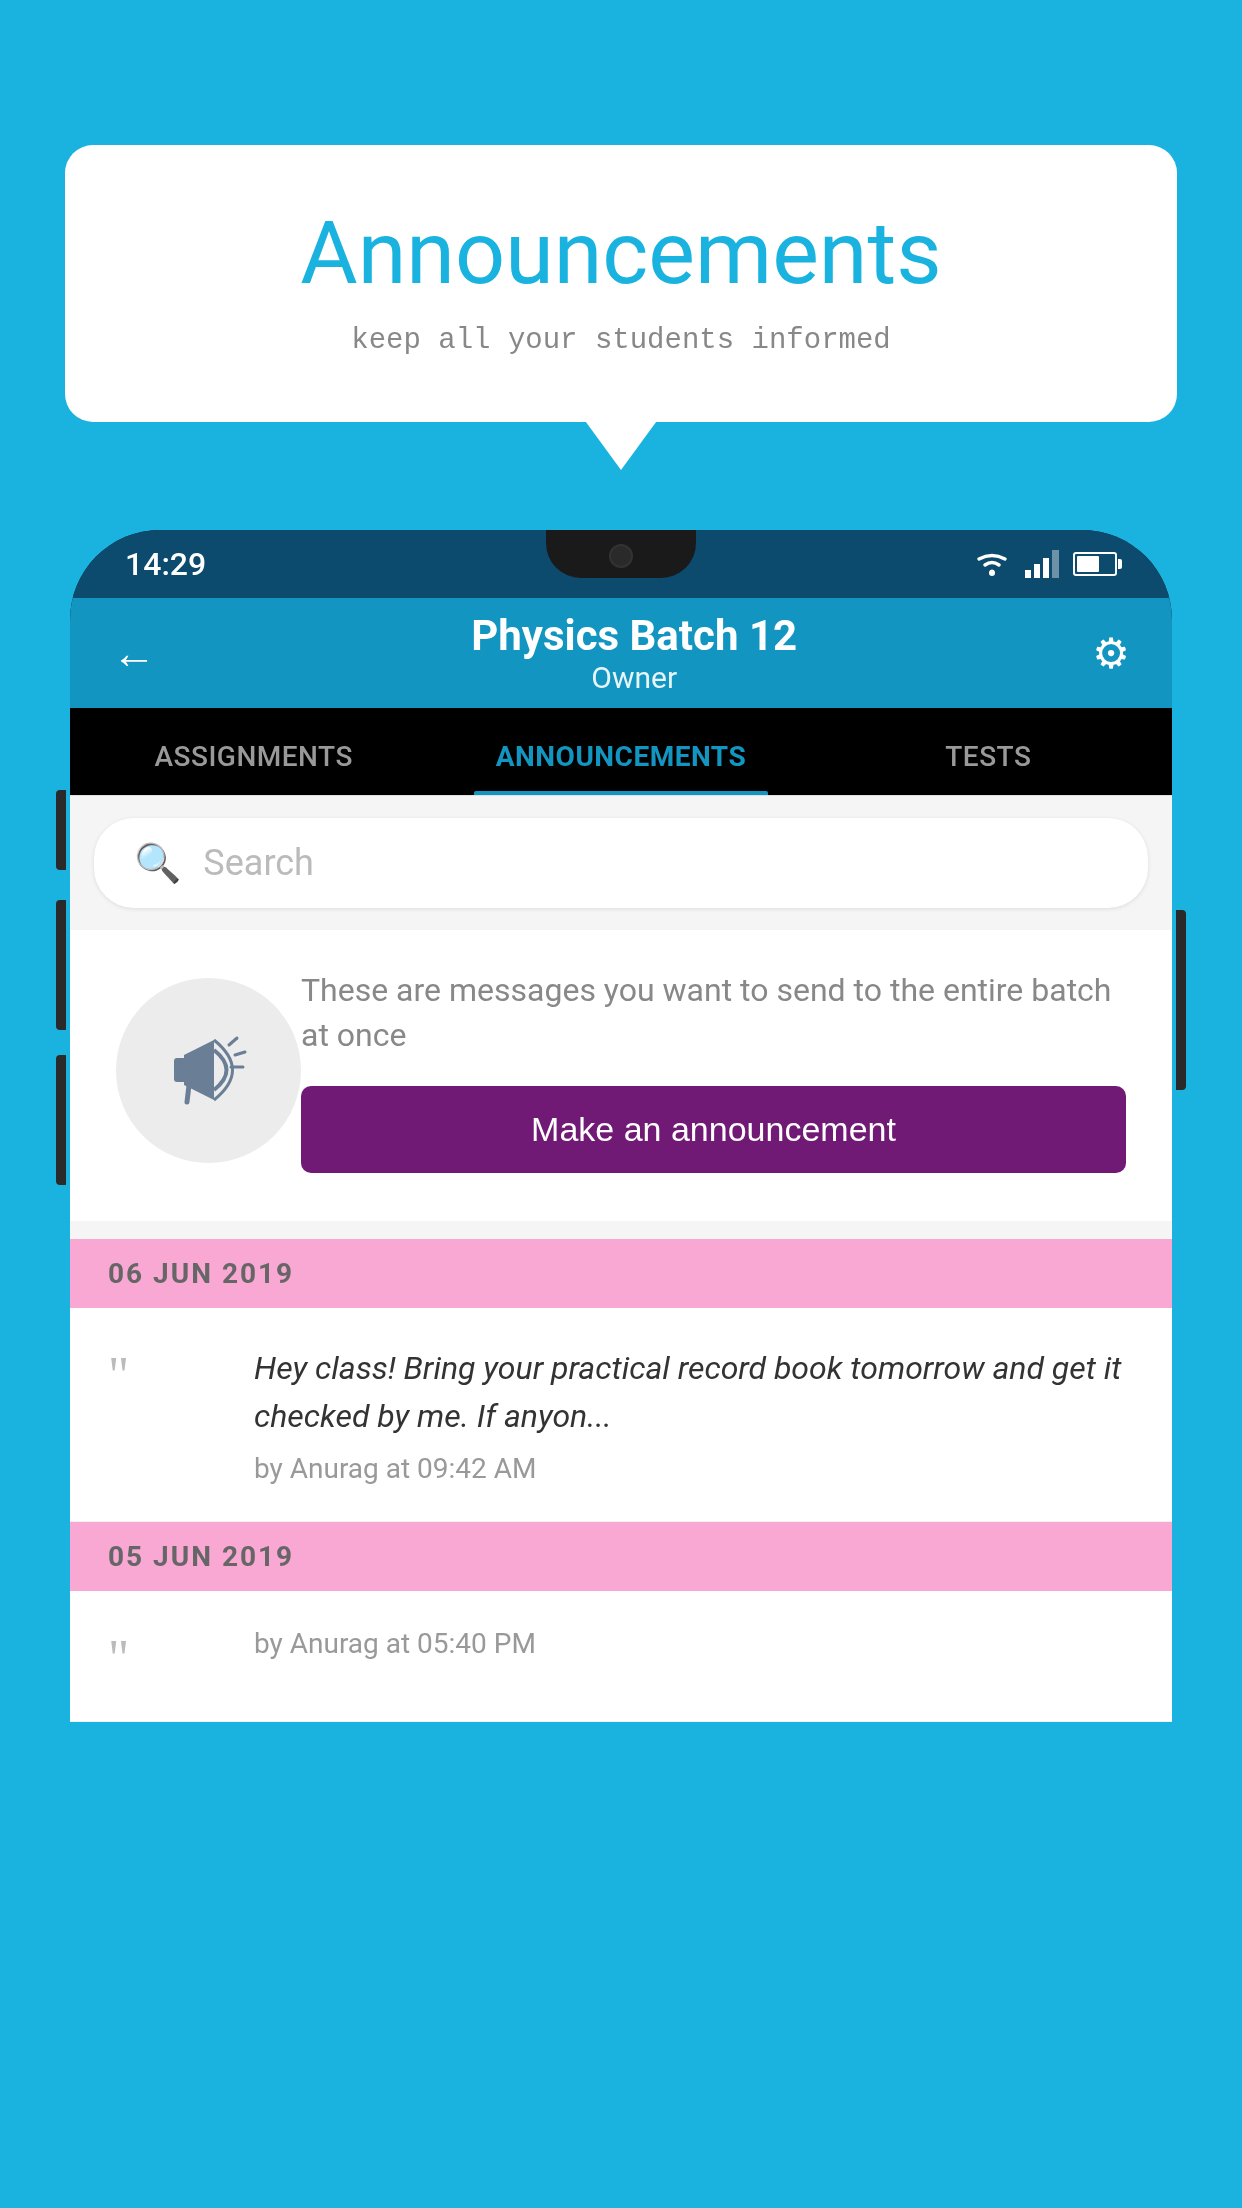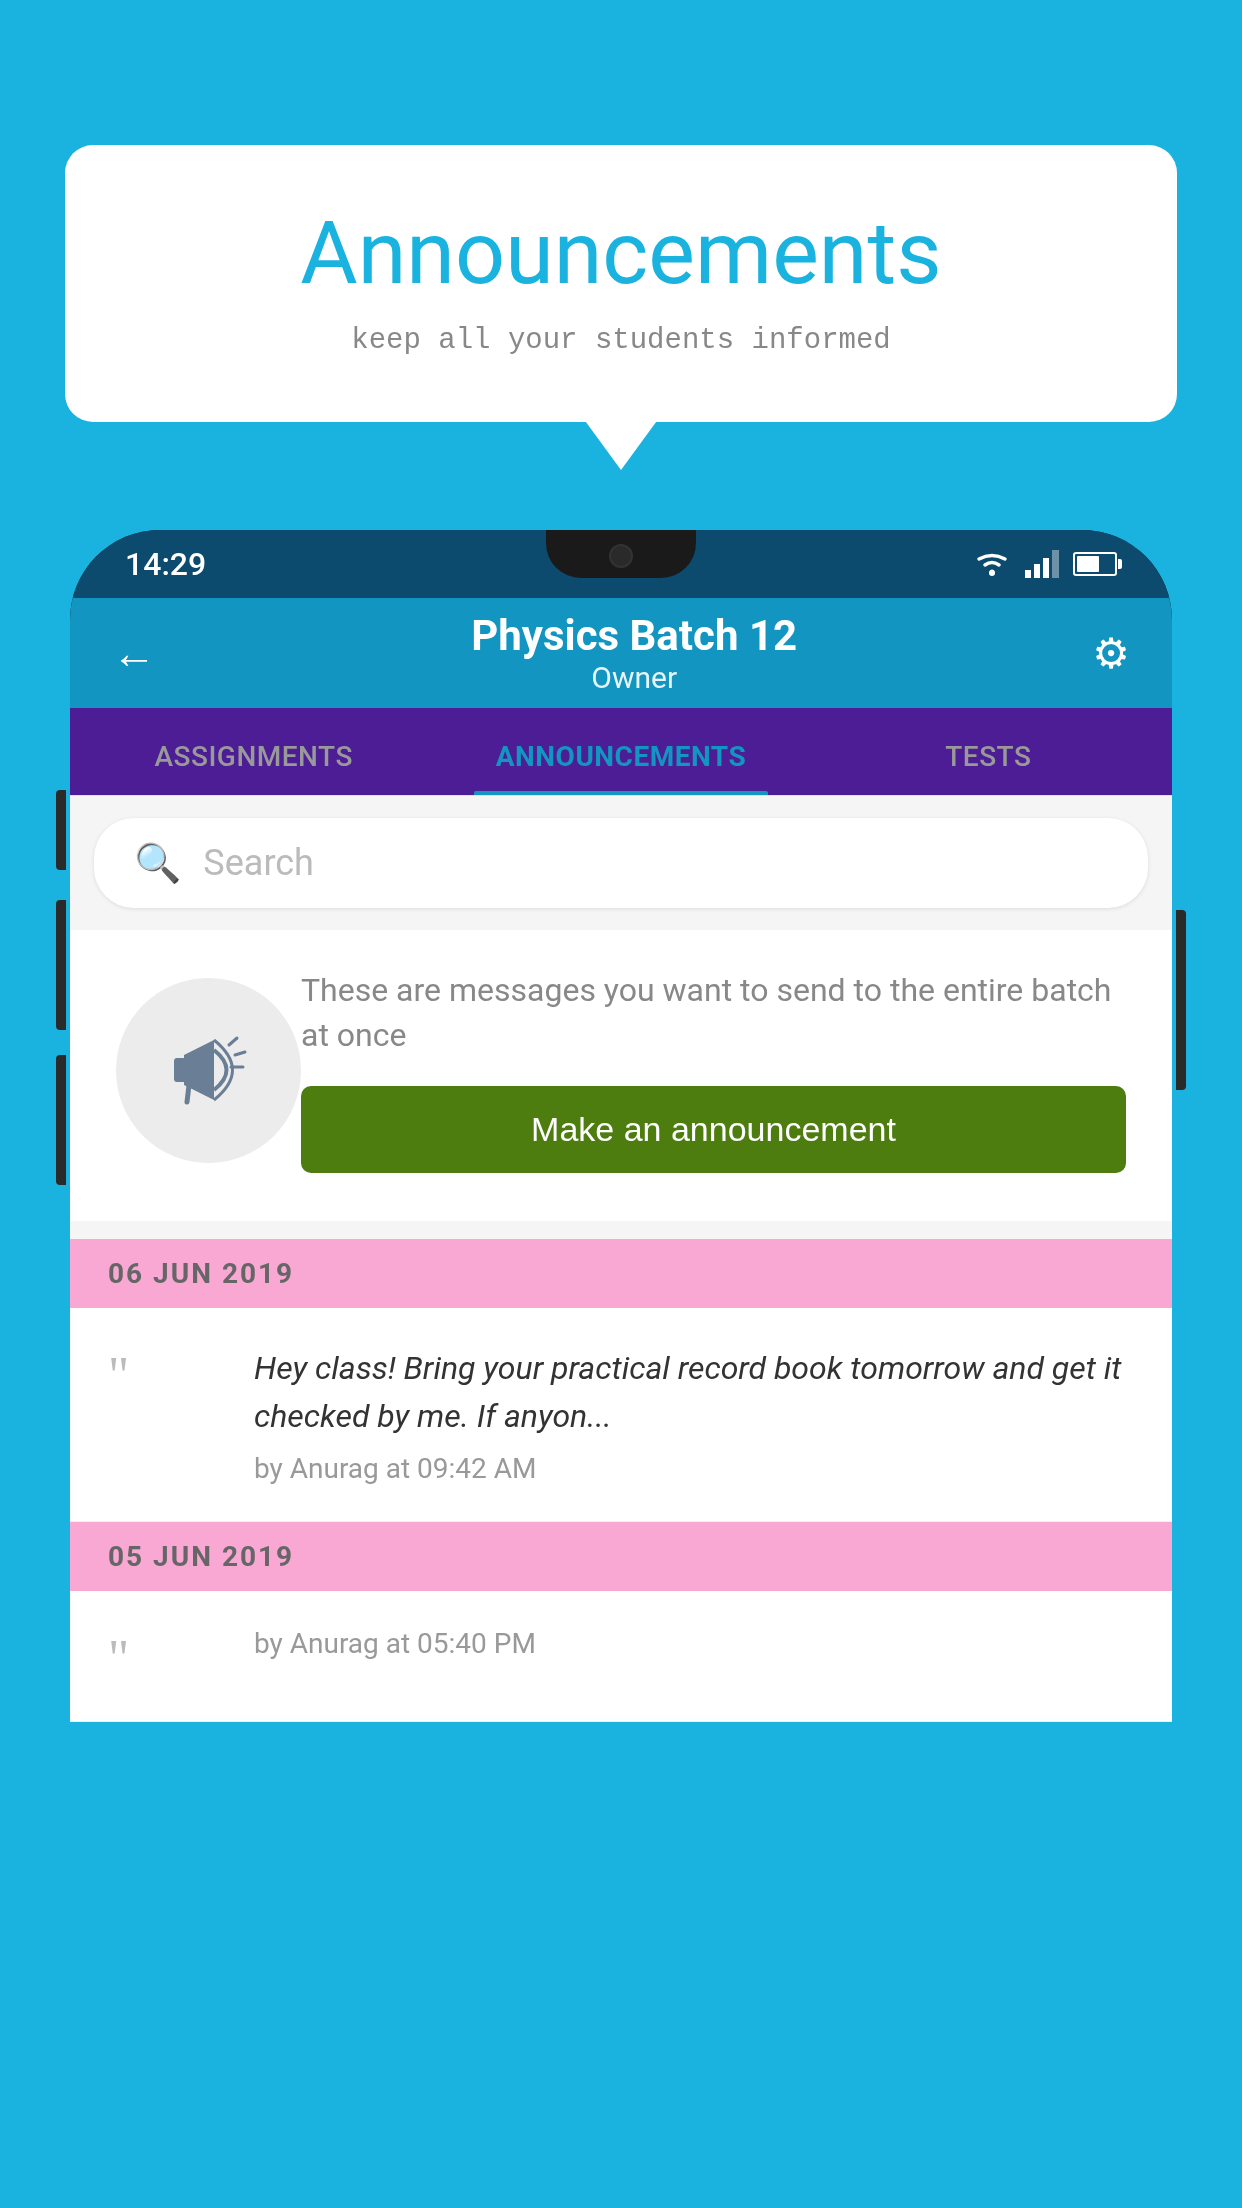--- a/index.html
+++ b/index.html
@@ -182,21 +182,21 @@
     }
 
     .gear-icon {
       color: white;
       font-size: 42px;
       cursor: pointer;
     }
 
     
     .tabs {
-      background: #4c1d95;
+      background: #000000;
       display: flex;
       border-bottom: 1px solid #e0e0e0;
       height: 88px;
       align-items: flex-end;
     }
 
     .tab {
       flex: 1;
       text-align: center;
       padding-bottom: 22px;
@@ -278,21 +278,21 @@
     }
 
     .promo-text {
       font-size: 32px;
       color: #888;
       line-height: 1.4;
       margin-bottom: 28px;
     }
 
     .make-announcement-btn {
-      background: #4d7c0f;
+      background: #701a75;
       color: white;
       border: none;
       border-radius: 10px;
       padding: 24px 36px;
       font-size: 34px;
       font-weight: 500;
       cursor: pointer;
       width: 100%;
       text-align: center;
     }

